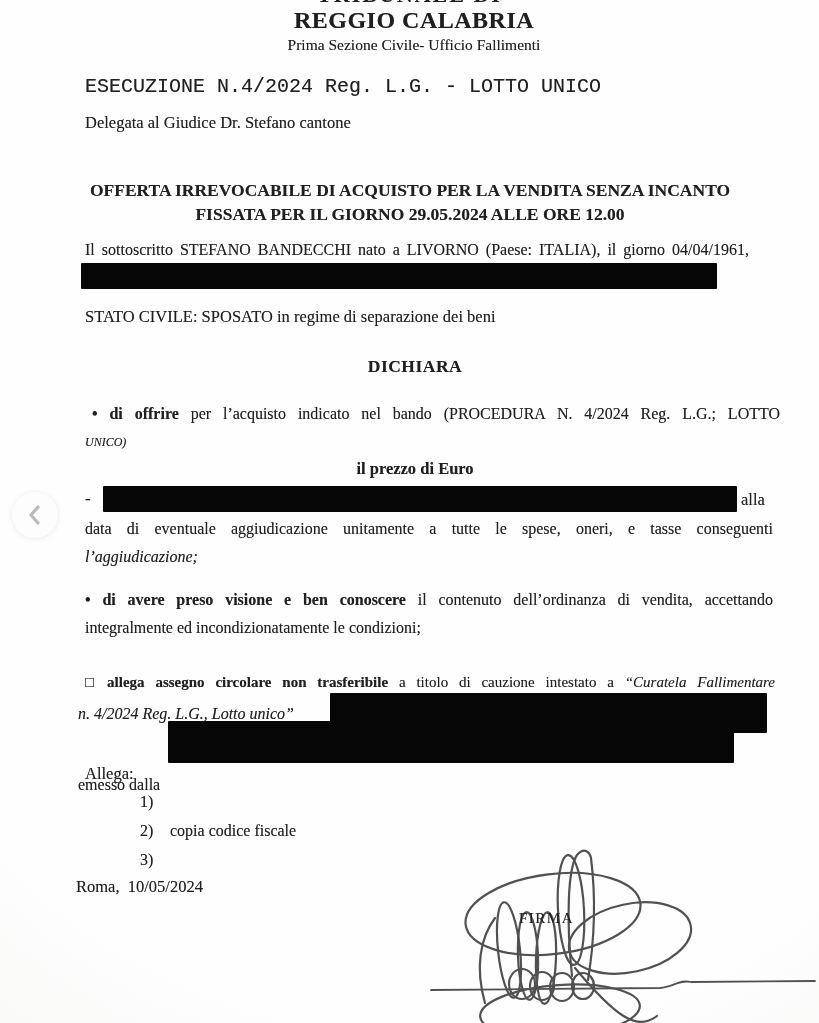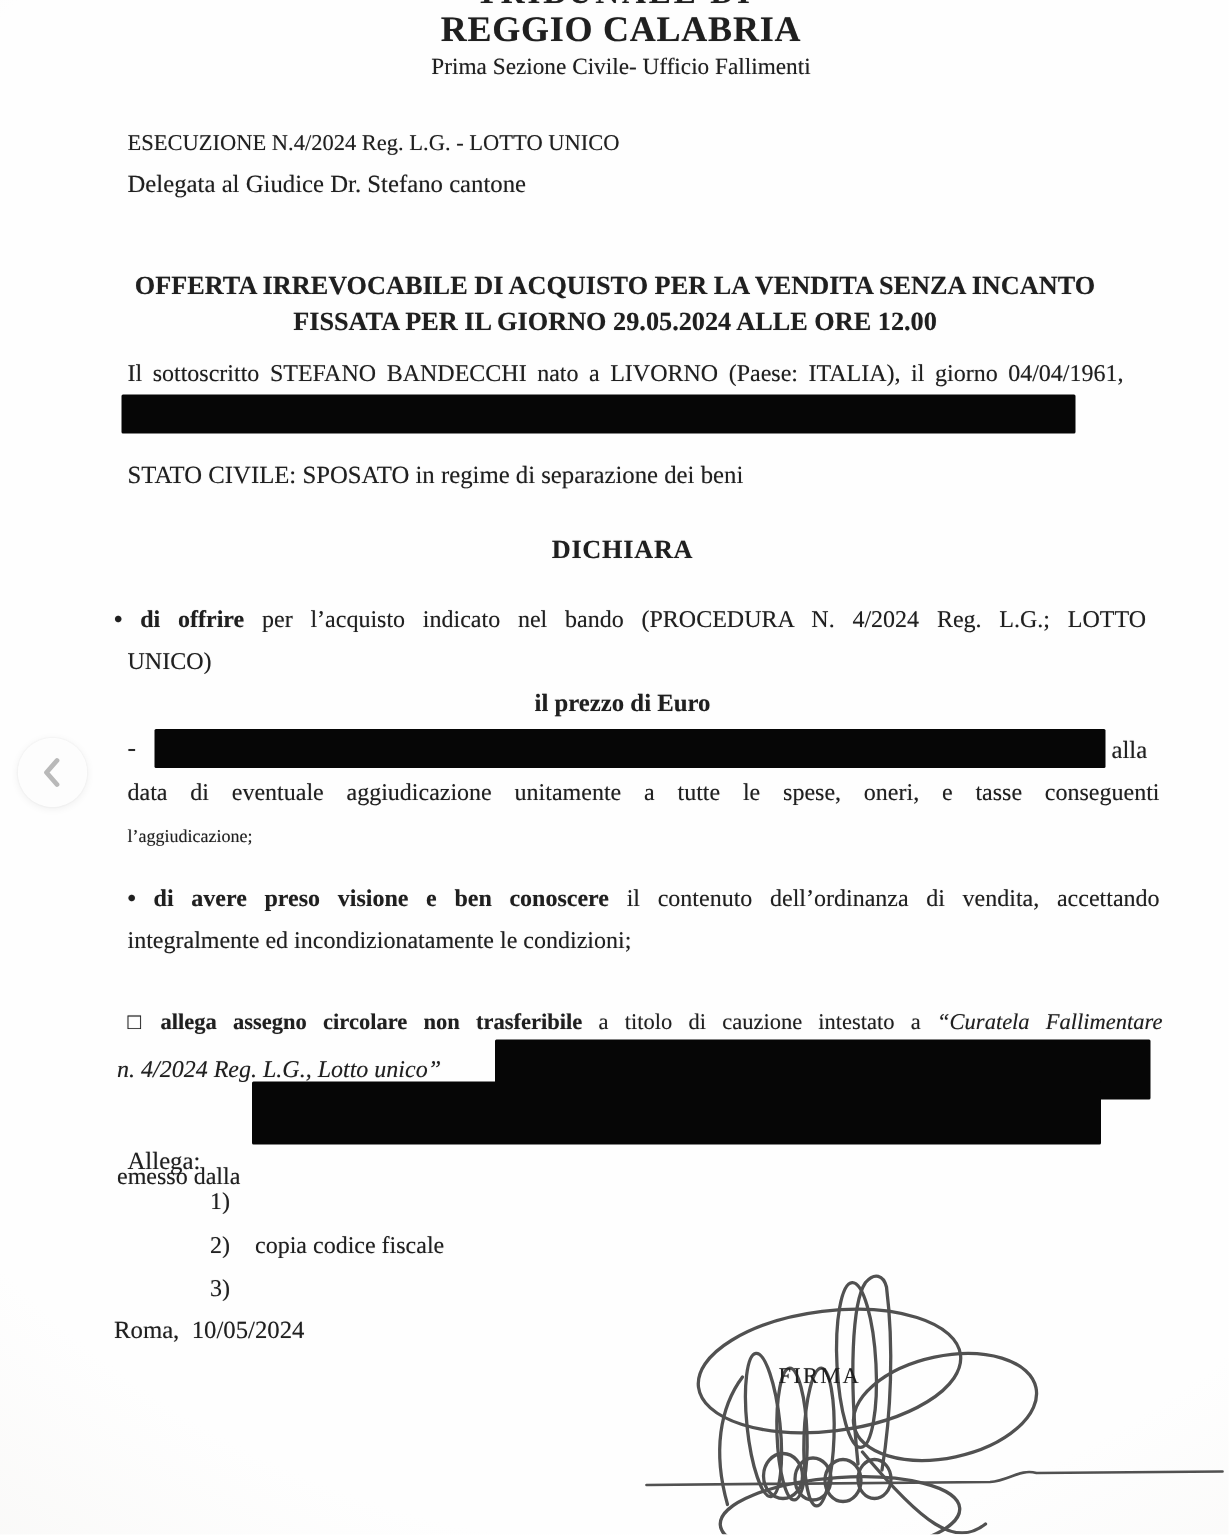--- a/index.html
+++ b/index.html
@@ -15,36 +15,36 @@
   .i{font-style:italic;}
   .center{text-align:center;}
   .just{text-align:justify;text-align-last:justify;-moz-text-align-last:justify;text-justify:inter-word;}
   .nowrap{white-space:nowrap;}
   .redaction{position:absolute;background:#060606;border-radius:1px;}
 
   #clipped-header{left:0;top:0;width:819px;height:9px;overflow:hidden;}
   #clipped-header .inner{margin-top:-18px;font-weight:bold;font-size:22px;line-height:26px;text-align:center;letter-spacing:2px;}
   #court-city{left:0;top:6px;width:828px;font-size:24px;line-height:28px;letter-spacing:.5px;}
   #court-section{left:0;top:35px;width:828px;font-size:15.5px;line-height:20px;}
-  #execution-line{left:85px;top:86px;font-size:15px;line-height:21px;}
+  #execution-line{left:85px;top:76px;font-size:20px;line-height:21px;font-family:Liberation Mono, monospace;}
   #judge-line{left:85px;top:112px;font-size:16.5px;line-height:21px;}
   #offer-title-1{left:85px;top:179px;width:650px;font-size:17.5px;line-height:22px;}
   #offer-title-2{left:85px;top:203px;width:650px;font-size:17.5px;line-height:22px;}
   #declarant-line{left:85px;top:239px;width:664px;font-size:16px;line-height:22px;}
   #redaction-1{left:81px;top:263px;width:636px;height:26px;}
   #civil-status{left:85px;top:306px;font-size:16.5px;line-height:21px;}
   #declares-heading{left:85px;top:355px;width:660px;font-size:17.5px;line-height:22px;letter-spacing:.5px;}
-  #offer-line-1{left:76px;top:403px;width:688px;font-size:16px;line-height:22px;}
-  #offer-line-2{left:85px;top:431px;font-size:16px;line-height:22px;}
+  #offer-line-1{left:92px;top:403px;width:688px;font-size:16px;line-height:22px;}
+  #offer-line-2{left:85px;top:431px;font-size:12px;line-height:22px;font-style:italic;}
   #price-heading{left:85px;top:458px;width:660px;font-size:16.5px;line-height:21px;font-family:Liberation Serif, serif;}
   #price-dash{left:85px;top:488px;font-size:17px;line-height:22px;}
   #redaction-2{left:103px;top:486px;width:634px;height:26px;}
   #price-after{left:741px;top:489px;font-size:16.5px;line-height:21px;}
   #price-line-2{left:85px;top:518px;width:688px;font-size:16px;line-height:22px;}
-  #price-line-3{left:85px;top:546px;font-size:12px;line-height:22px;}
+  #price-line-3{left:85px;top:546px;font-size:16px;line-height:22px;font-style:italic;}
   #terms-line-1{left:85px;top:589px;width:688px;font-size:16px;line-height:22px;}
   #terms-line-2{left:85px;top:617px;font-size:16px;line-height:22px;}
   #cheque-line-1{left:85px;top:672px;width:690px;font-size:15px;line-height:21px;}
   #cheque-line-1 .cb{display:inline-block;margin-right:13px;font-size:15px;}
   #cheque-line-2{left:78px;top:703px;font-size:16px;line-height:21px;}
   #redaction-3a{left:330px;top:693px;width:437px;height:40px;}
   #redaction-3b{left:168px;top:721px;width:566px;height:42px;}
   #cheque-line-3{left:78px;top:734px;font-size:16px;line-height:21px;margin-top:40px;}
   #attachments-label{left:85px;top:763px;font-size:16.5px;line-height:21px;}
   .attach-row{left:140px;width:420px;display:flex;font-size:16px;line-height:21px;}

